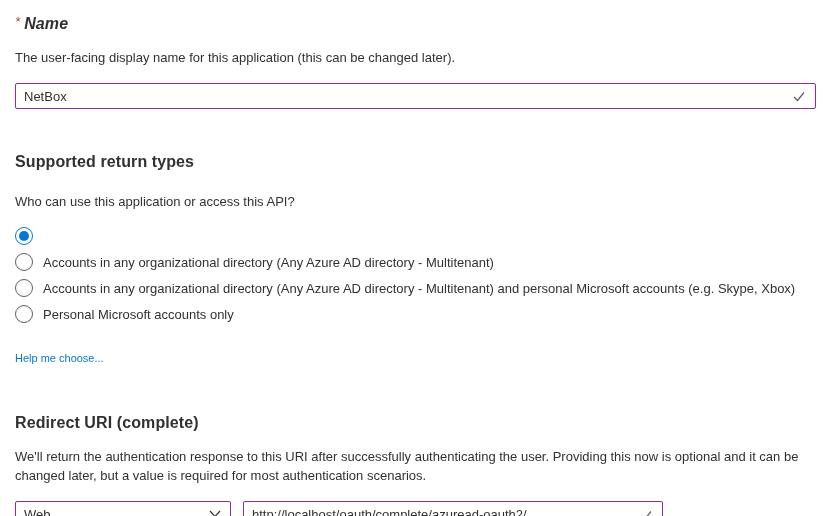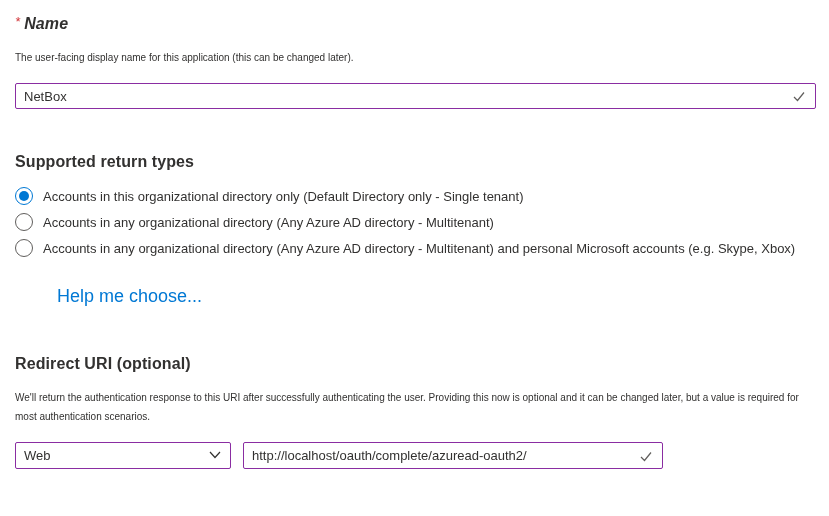--- a/index.html
+++ b/index.html
@@ -19,21 +19,21 @@
     letter-spacing: 0.1px;
   }
   .required-marker {
     color: #d13438;
     font-size: 13px;
     vertical-align: 3px;
     margin-right: 4px;
     font-weight: 400;
   }
   .desc {
-    font-size: 10px;
+    font-size: 13px;
     color: #323130;
     line-height: 19px;
   }
 
   
   .name-title { margin-top: 2px; font-style: italic; }
   .name-desc { margin-top: 15px; }
   .name-input-wrap { margin-top: 16px; position: relative; width: 801px; }
 
   .txt-input {
@@ -87,25 +87,24 @@
   }
   .radio-label {
     font-size: 13px;
     margin-left: 10px;
     color: #323130;
     white-space: nowrap;
   }
   .help-link {
     display: inline-block;
     margin-top: 25px;
-    font-size: 18px;
+    font-size: 11px;
     color: #0078d4;
     text-decoration: none;
     cursor: pointer;
-    margin-left: 42px;
   }
 
   
   .redirect-title { margin-top: 48px; }
   .redirect-desc { margin-top: 15px; width: 801px; }
   .redirect-controls {
     margin-top: 16px;
     display: flex;
     align-items: center;
   }
@@ -147,40 +146,44 @@
   <div class="name-input-wrap">
     <input class="txt-input" type="text" value="NetBox" style="">
     <svg class="input-check" viewBox="0 0 14 14">
       <polyline points="2,8 5.5,11.5 12,3.5" fill="none" stroke="#605e5c" stroke-width="1.2"></polyline>
     </svg>
   </div>
 
   
   <h2 class="section-title acct-title">Supported return types</h2>
 
+  <div class="desc acct-question">Who can use this application or access this API?</div>
 
   <div class="radio-group">
     <div class="radio-row selected">
       <span class="radio-circle"></span>
-      <span class="radio-label">Accounts in this organizational directory only (Default Directory only - Single tenant)</span>
     </div>
     <div class="radio-row">
       <span class="radio-circle"></span>
       <span class="radio-label">Accounts in any organizational directory (Any Azure AD directory - Multitenant)</span>
     </div>
     <div class="radio-row">
       <span class="radio-circle"></span>
       <span class="radio-label">Accounts in any organizational directory (Any Azure AD directory - Multitenant) and personal Microsoft accounts (e.g. Skype, Xbox)</span>
     </div>
+    <div class="radio-row">
+      <span class="radio-circle"></span>
+      <span class="radio-label">Personal Microsoft accounts only</span>
+    </div>
   </div>
 
   <a class="help-link" href="#">Help me choose...</a>
 
   
-  <h2 class="section-title redirect-title">Redirect URI (optional)</h2>
+  <h2 class="section-title redirect-title">Redirect URI (complete)</h2>
 
   <div class="desc redirect-desc">We'll return the authentication response to this URI after successfully authenticating the user. Providing this now is optional and it can be changed later, but a value is required for most authentication scenarios.</div>
 
   <div class="redirect-controls">
     <div class="select-wrap">
       <button class="platform-select">Web</button>
       <svg class="select-chevron" viewBox="0 0 12 8">
         <polyline points="1,1 6,6.5 11,1" fill="none" stroke="#323130" stroke-width="1.2"></polyline>
       </svg>
     </div>

